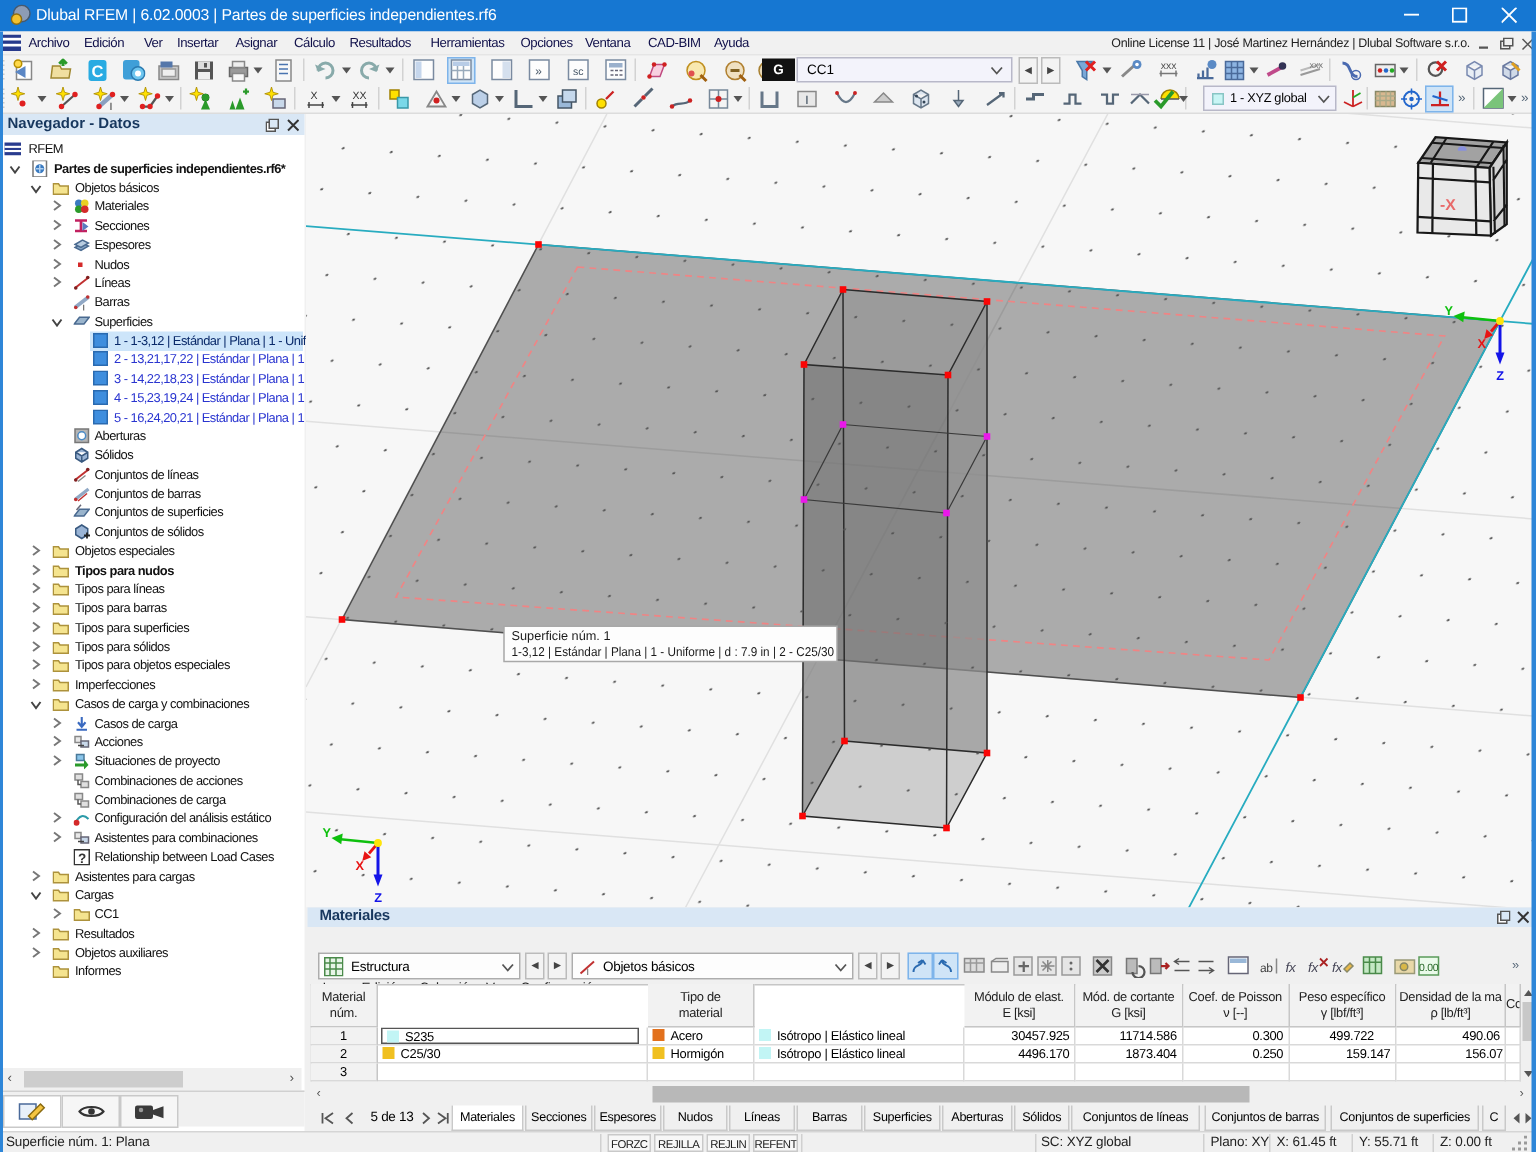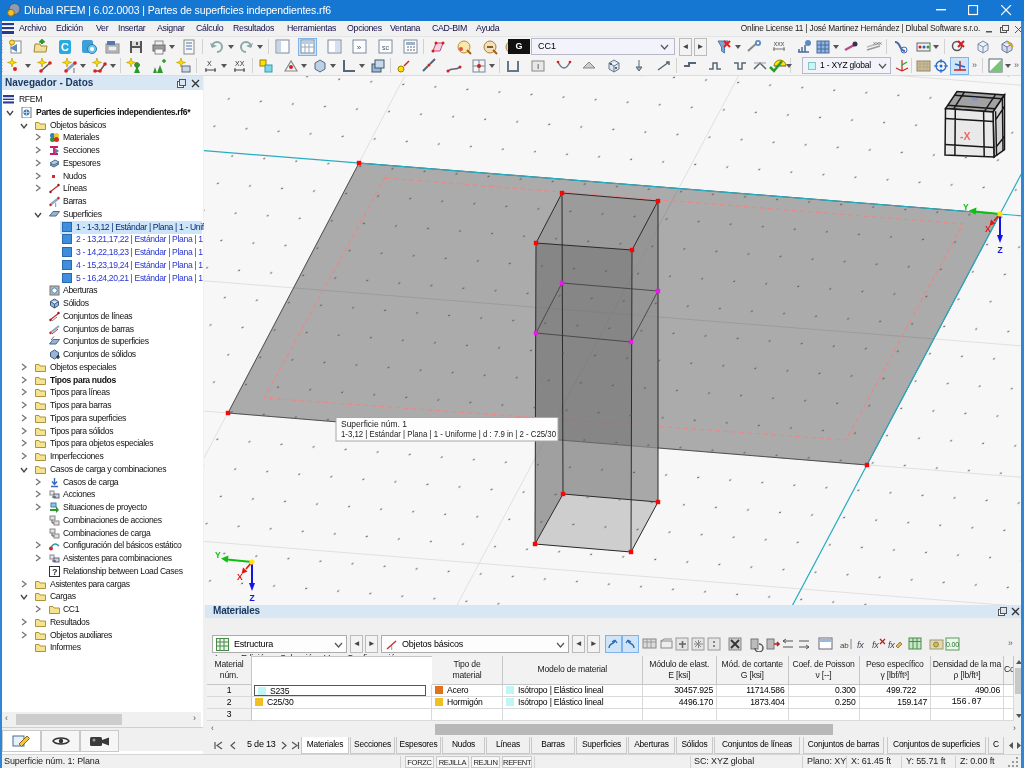--- a/index.html
+++ b/index.html
@@ -736,21 +736,21 @@
           <span class="abs" style="left:63px;color:#111;font-weight:normal">Combinaciones de carga</span>
         </div>
         <div class="trow" style="left:0;top:449.2px;width:202px">
           <svg class="abs" style="left:34px;top:2px" width="8" height="8">
             <path d="M2 1 L6 4 L2 7" fill="none" stroke="#777" stroke-width="1.3"></path>
           </svg>
           <svg class="abs" style="left:49px;top:1px" width="11" height="11">
             <path d="M1 9 C4 3 7 3 10 6" fill="none" stroke="#2a9aa8" stroke-width="1.4"></path>
             <circle cx="2" cy="8.5" r="2" fill="#d42a2a"></circle>
           </svg>
-          <span class="abs" style="left:63px;color:#111;font-weight:normal">Configuración del básicos estático</span>
+          <span class="abs" style="left:63px;color:#111;font-weight:normal">Configuración del análisis estático</span>
         </div>
         <div class="trow" style="left:0;top:462.0px;width:202px">
           <svg class="abs" style="left:34px;top:2px" width="8" height="8">
             <path d="M2 1 L6 4 L2 7" fill="none" stroke="#777" stroke-width="1.3"></path>
           </svg>
           <svg class="abs" style="left:49px;top:1px" width="11" height="11">
             <rect x="1" y="2" width="4" height="4" fill="#e8e8e8" stroke="#888"></rect>
             <rect x="5" y="5" width="5" height="4" fill="#c8d8ea" stroke="#667"></rect>
             <path d="M3 8 h4" stroke="#444"></path>
           </svg>
@@ -1025,21 +1025,20 @@
         </svg>
         <svg class="tbi" style="left:740px;top:3px" width="16" height="16">
           <rect x="1" y="2" width="13" height="12" fill="#eafaea" stroke="#5a9a5a"></rect>
           <text x="7.5" y="11" font-size="7" fill="#2a6a2a" text-anchor="middle">0.00</text>
         </svg>
         <span class="abs" style="left:803px;top:5px;color:#567">»</span>
       </div>
       <div class="abs" style="left:2px;top:51px;width:806px;height:65px;background:#fff;border-left:1px solid #c6c6c6;border-top:1px solid #c6c6c6"></div>
       <div class="hcell" style="left:2px;top:51px;width:45px;height:29px;padding-top:3px;">Material<br>núm.</div>
       <div class="hcell" style="left:227px;top:51px;width:71px;height:29px;padding-top:3px;">Tipo de<br>material</div>
-      <div class="hcell" style="left:298px;top:51px;width:139.5px;height:29px;padding-top:8px;">Modelo de material</div>
       <div class="hcell" style="left:437.5px;top:51px;width:74.5px;height:29px;padding-top:3px;">Módulo de elast.<br>E [ksi]</div>
       <div class="hcell" style="left:512px;top:51px;width:71.5px;height:29px;padding-top:3px;">Mód. de cortante<br>G [ksi]</div>
       <div class="hcell" style="left:583.5px;top:51px;width:71.0px;height:29px;padding-top:3px;">Coef. de Poisson<br>ν [--]</div>
       <div class="hcell" style="left:654.5px;top:51px;width:71.5px;height:29px;padding-top:3px;">Peso específico<br>γ [lbf/ft³]</div>
       <div class="hcell" style="left:726px;top:51px;width:73px;height:29px;padding-top:3px;">Densidad de la ma<br>ρ [lb/ft³]</div>
       <div class="hcell" style="left:799px;top:51px;width:10px;height:29px;padding-top:8px;">Co</div>
       <div class="cell" style="left:2px;top:80px;width:45px;height:12px;text-align:center;background:#f2f2f2;border-right:1px solid #c6c6c6;">1</div>
       <div class="cell" style="left:47px;top:80px;width:180px;height:12px;">
         <div class="abs" style="left:2px;top:0px;width:172px;height:11px;background:#fff;border:1px solid #555;line-height:9px"><span class="sw" style="background:#c2f5f5;margin-top:1px"></span>S235</div>
       </div>
@@ -1052,21 +1051,21 @@
       <div class="cell" style="left:726px;top:80px;width:73px;height:12px;text-align:right;padding-right:3px;">490.06</div>
       <div class="cell" style="left:799px;top:80px;width:10px;height:12px;text-align:right;padding-right:3px;"></div>
       <div class="cell" style="left:2px;top:92px;width:45px;height:12px;text-align:center;background:#f2f2f2;border-right:1px solid #c6c6c6;">2</div>
       <div class="cell" style="left:47px;top:92px;width:180px;height:12px;"><span class="sw" style="background:#f0c020"></span>C25/30</div>
       <div class="cell" style="left:227px;top:92px;width:71px;height:12px;"><span class="sw" style="background:#f0c020"></span>Hormigón</div>
       <div class="cell" style="left:298px;top:92px;width:139.5px;height:12px;"><span class="sw" style="background:#c2f5f5"></span>Isótropo | Elástico lineal</div>
       <div class="cell" style="left:437.5px;top:92px;width:74.5px;height:12px;text-align:right;padding-right:3px;">4496.170</div>
       <div class="cell" style="left:512px;top:92px;width:71.5px;height:12px;text-align:right;padding-right:3px;">1873.404</div>
       <div class="cell" style="left:583.5px;top:92px;width:71.0px;height:12px;text-align:right;padding-right:3px;">0.250</div>
       <div class="cell" style="left:654.5px;top:92px;width:71.5px;height:12px;text-align:right;padding-right:3px;">159.147</div>
-      <div class="cell" style="left:726px;top:92px;width:73px;height:12px;text-align:center;padding-right:1px;font-family:Liberation Mono, monospace;">156.07</div>
+      <div class="cell" style="left:726px;top:92px;width:73px;height:12px;text-align:right;padding-right:1px;">156.07</div>
       <div class="cell" style="left:799px;top:92px;width:10px;height:12px;text-align:right;padding-right:3px;"></div>
       <div class="cell" style="left:2px;top:104px;width:45px;height:12px;text-align:center;background:#f2f2f2;border-right:1px solid #c6c6c6;">3</div>
       <div class="cell" style="left:47px;top:104px;width:180px;height:12px;"></div>
       <div class="cell" style="left:227px;top:104px;width:71px;height:12px;"></div>
       <div class="cell" style="left:298px;top:104px;width:139.5px;height:12px;"></div>
       <div class="cell" style="left:437.5px;top:104px;width:74.5px;height:12px;text-align:right;padding-right:3px;"></div>
       <div class="cell" style="left:512px;top:104px;width:71.5px;height:12px;text-align:right;padding-right:3px;"></div>
       <div class="cell" style="left:583.5px;top:104px;width:71.0px;height:12px;text-align:right;padding-right:3px;"></div>
       <div class="cell" style="left:654.5px;top:104px;width:71.5px;height:12px;text-align:right;padding-right:3px;"></div>
       <div class="cell" style="left:726px;top:104px;width:73px;height:12px;text-align:right;padding-right:3px;"></div>

